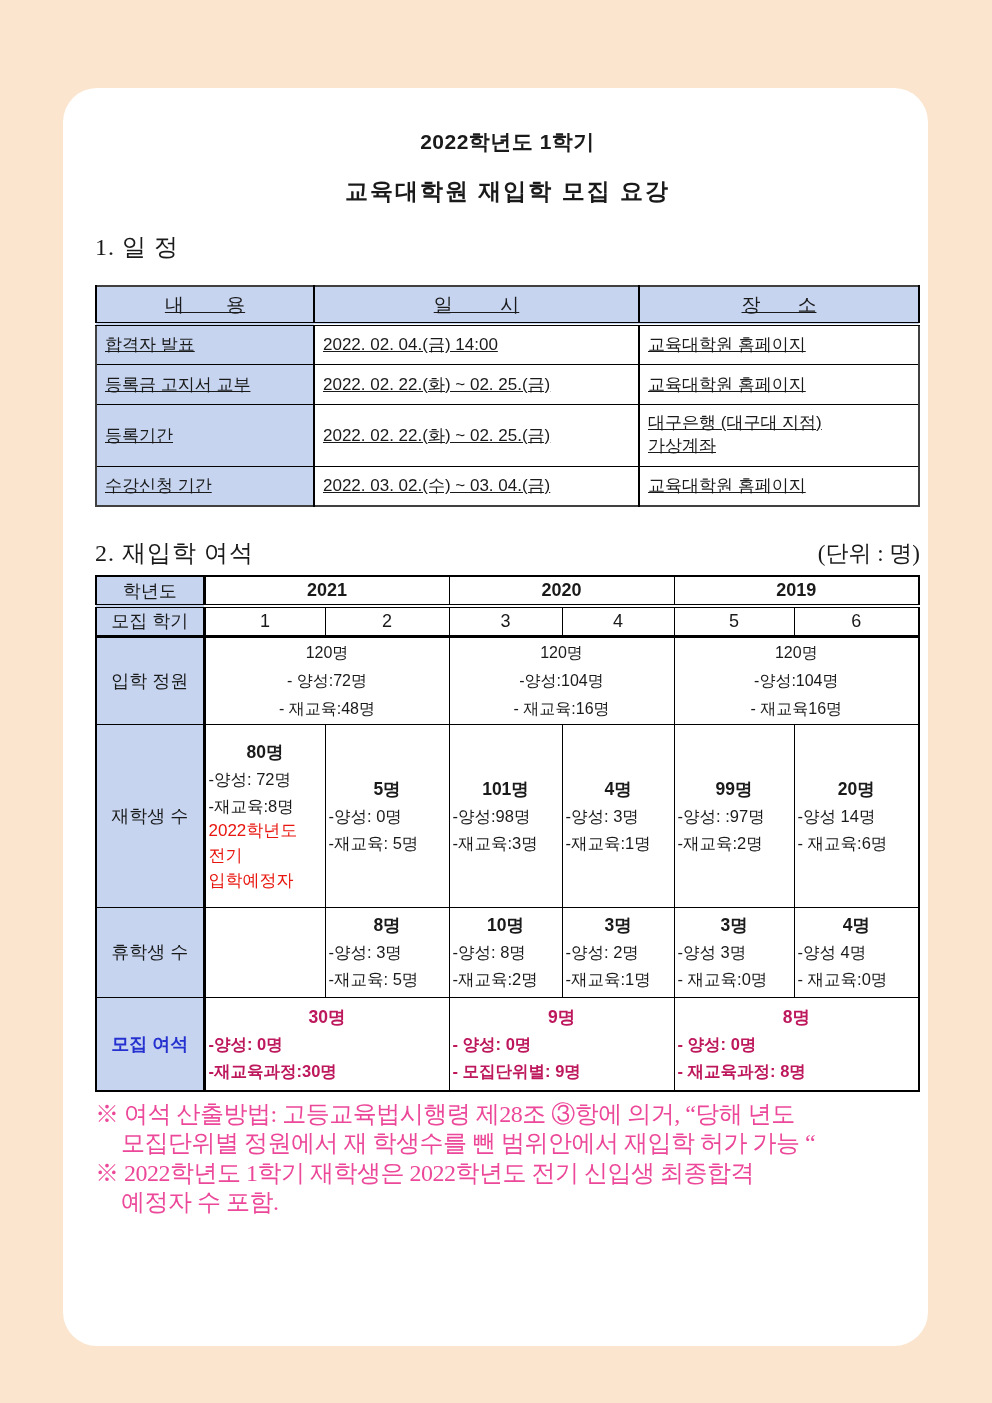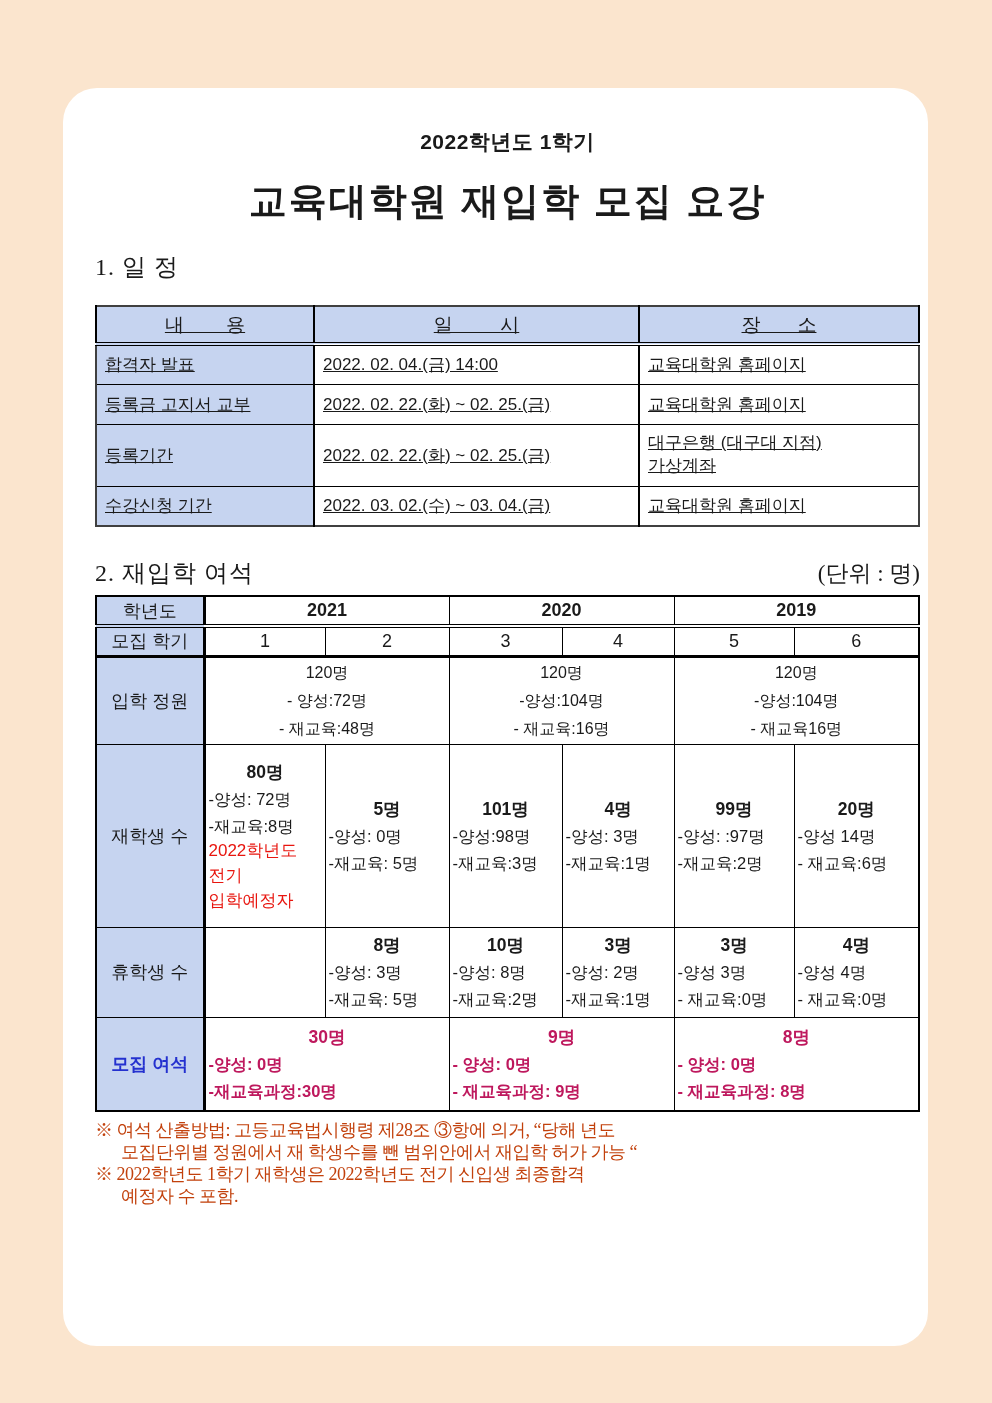--- a/index.html
+++ b/index.html
@@ -12,21 +12,21 @@
   }
   .page {
     position:absolute; left:63px; top:88px;
     width:865px; height:1258px;
     background:#ffffff; border-radius:34px;
     padding:32px 0 0 32px;
   }
   .content { width:825px; }
 
   .semester-label { text-align:center; font-size:21px; font-weight:bold; margin-top:8px; letter-spacing:0.5px; }
-  .doc-title { text-align:center; font-size:38px; font-weight:bold; margin-top:20px; letter-spacing:2px; }
+  .doc-title { text-align:center; font-size:23px; font-weight:bold; margin-top:20px; letter-spacing:2px; }
   .section-heading {
     font-family:"Liberation Serif","DejaVu Serif",serif;
     font-size:24px; margin-top:24px; letter-spacing:1px;
   }
   .section2-bar { display:flex; justify-content:space-between; align-items:flex-end; margin-top:30px; }
   .unit-note { font-family:"Liberation Serif","DejaVu Serif",serif; font-size:23px; }
 
   table { border-collapse:collapse; table-layout:fixed; width:823px; }
 
   
@@ -62,21 +62,21 @@
   .vacancy tr.vac-row td, .vacancy tr.vac-row th { height:94px; }
   .center-lines { text-align:center; line-height:1.75; font-size:16.5px; }
   .cnt { text-align:center; font-weight:bold; font-size:17.5px; line-height:1.6; }
   .dline { text-align:left; padding-left:3px; line-height:1.62; font-size:16.5px; white-space:nowrap; }
   .redline { color:#e8150e; text-align:left; padding-left:3px; line-height:1.45; font-size:17px; white-space:nowrap; }
   .vac-row th { color:#2431cf; font-weight:bold; }
   .vac-row .cnt, .vac-row .dline { color:#be185d; font-weight:bold; }
   .enrolled-row td, .leave-row td { padding:1px 0; }
 
   
-  .footnotes { margin-top:8px; font-family:"Liberation Serif","DejaVu Serif",serif; font-size:18px; color:#c2410c; }
+  .footnotes { margin-top:8px; font-family:"Liberation Serif","DejaVu Serif",serif; font-size:24px; color:#ec4899; }
   .fn-line { line-height:1.22; letter-spacing:-0.5px; }
   .fn-line.indent { padding-left:26px; }
 </style>
 </head>
 <body>
 
 <div class="page">
 <div class="content">
 
   <div class="semester-label">2022학년도 1학기</div>
@@ -238,21 +238,21 @@
     <tr class="vac-row">
       <th>모집 여석</th>
       <td colspan="2">
         <div class="cnt">30명</div>
         <div class="dline">-양성: 0명</div>
         <div class="dline">-재교육과정:30명</div>
       </td>
       <td colspan="2">
         <div class="cnt">9명</div>
         <div class="dline">- 양성: 0명</div>
-        <div class="dline">- 재교육과정: 9명</div>
+        <div class="dline">- 모집단위별: 9명</div>
       </td>
       <td colspan="2">
         <div class="cnt">8명</div>
         <div class="dline">- 양성: 0명</div>
         <div class="dline">- 재교육과정: 8명</div>
       </td>
     </tr>
   </tbody>
       </table>
 

